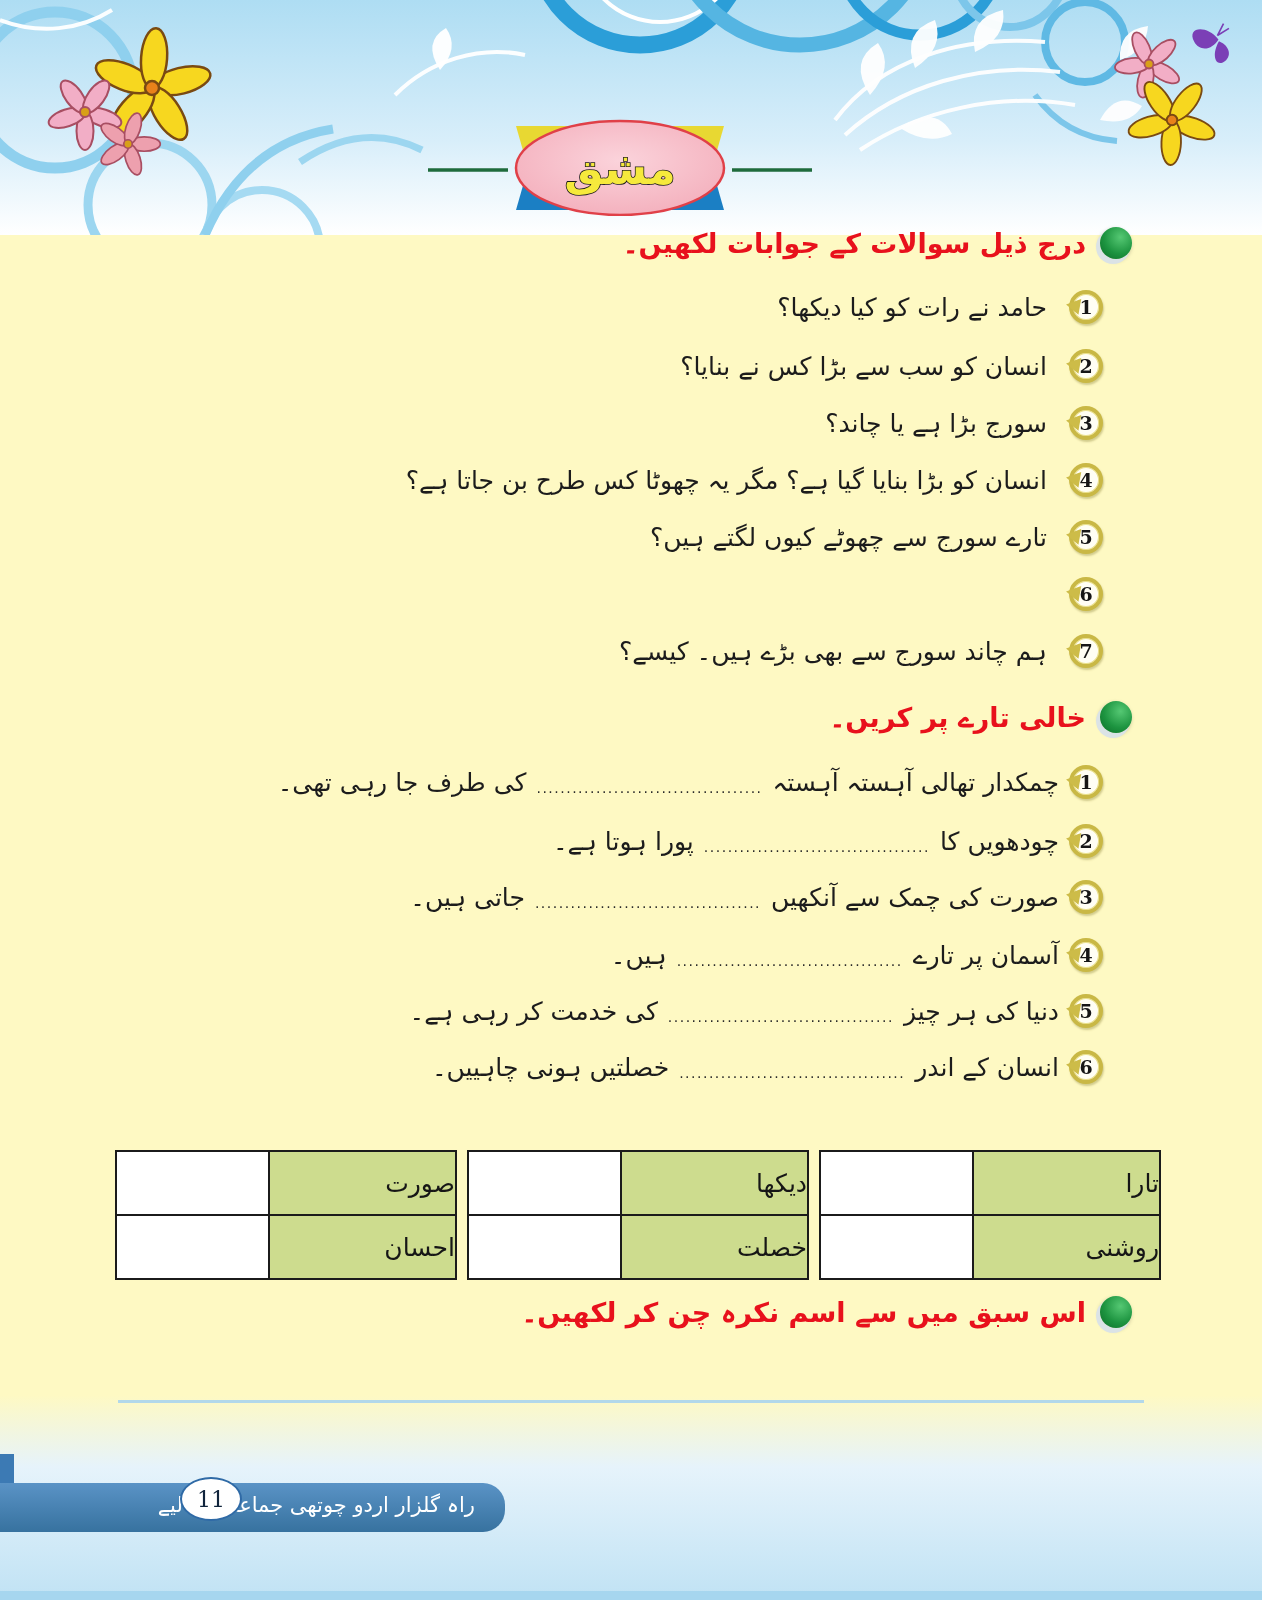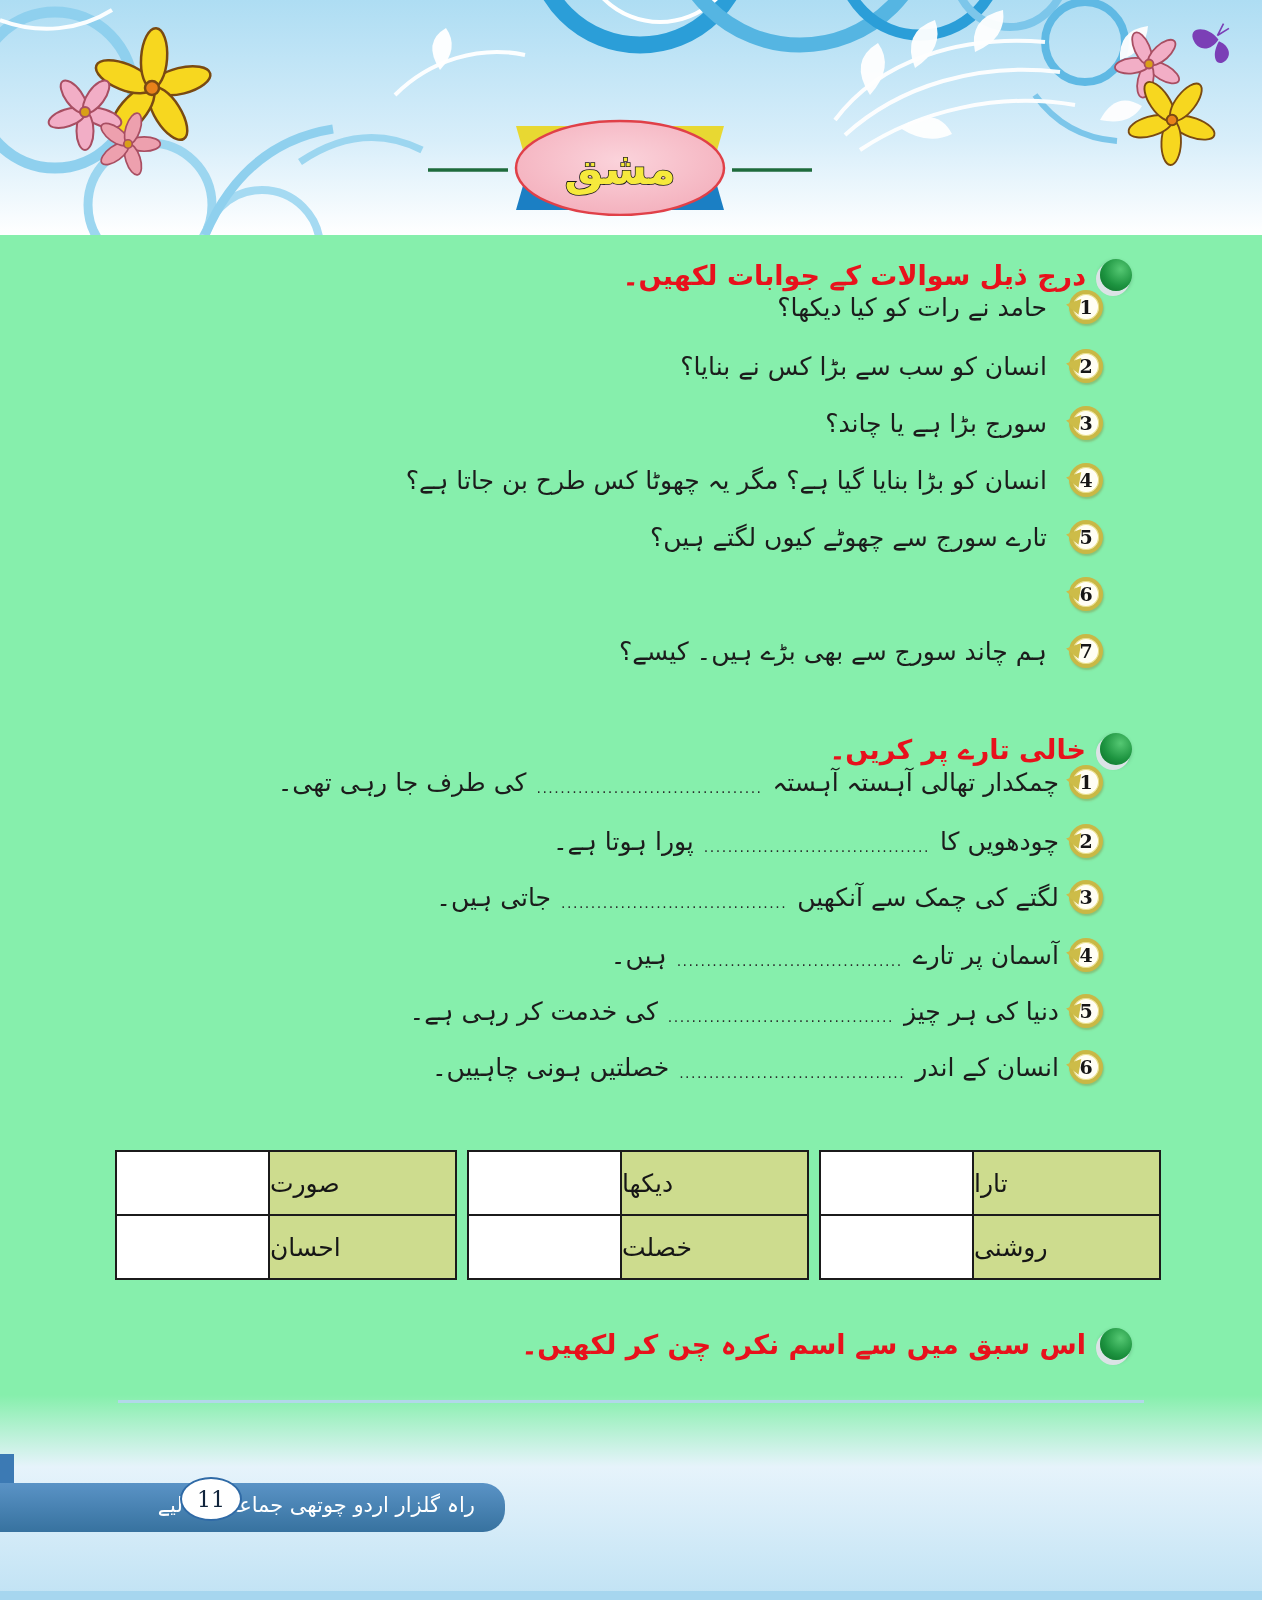--- a/index.html
+++ b/index.html
@@ -1,28 +1,28 @@
 <!DOCTYPE html>
 <html lang="ur"><head>
 <meta charset="utf-8">
 <style>
   * { margin:0; padding:0; box-sizing:border-box; }
   html,body { background:#e9eef2; }
   .page {
     position:relative; width:1262px; height:1600px; margin:0 auto;
-    background:#86efac; overflow:hidden;
+    background:#fef9c3; overflow:hidden;
     font-family:"DejaVu Sans", sans-serif;
   }
   .header-svg { position:absolute; top:0; left:0; width:1262px; height:235px; display:block; }
   .badge-svg { position:absolute; top:116px; left:420px; width:400px; height:100px; }
 
   
   .sec-head {
     position:absolute; right:130px; display:flex; direction:rtl;
-    align-items:center; gap:14px; height:46px; z-index:3;margin-top:32px;
+    align-items:center; gap:14px; height:46px; z-index:3;
   }
   .sec-bullet {
     width:32px; height:32px; border-radius:50%;
     background:radial-gradient(circle at 64% 32%, #55c873, #1d9440 55%, #0d702a 95%);
     box-shadow:-3px 4px 0 1px #dbe3e6, -1px 2px 4px rgba(0,0,0,.25);
     flex:0 0 auto;
   }
   .sec-title { font-size:27px; font-weight:bold; color:#e8111c; letter-spacing:.2px; }
 
   
@@ -49,21 +49,21 @@
     font-size:14px; letter-spacing:1.5px; color:#2a2a2a;
     position:relative; top:6px; white-space:nowrap;
   }
 
   
   .plural-wrap {
     position:absolute; top:1150px; left:115px; width:1046px;
     display:flex; direction:rtl; justify-content:space-between; z-index:3;
   }
   table.pair { border-collapse:collapse; direction:rtl; }
-  td.cell { border:2.5px solid #1b1b1b; height:64px; vertical-align:middle; text-align:left; }
+  td.cell { border:2.5px solid #1b1b1b; height:64px; vertical-align:middle; text-align:right; }
   td.word { width:187px; background:#cddc8e; font-size:25px; color:#161616; }
   td.ans  { width:153px; background:#ffffff; }
 
   
   .bottom-bg {
     position:absolute; left:0; top:1395px; width:100%; height:205px; z-index:1;
     background:linear-gradient(180deg, rgba(255,255,255,0) 0%, #e6f3fb 35%, #cfe9f7 75%, #c0e2f4 100%);
   }
   .rule-line {
     position:absolute; top:1400px; left:118px; width:1026px; height:3px;
@@ -254,21 +254,21 @@
     <span class="item-text">کی طرف جا رہی تھی۔</span>
   </div>
   <div class="item-row fill-row" style="top:816px">
     <span class="num-badge">2</span>
     <span class="item-text">چودھویں کا</span>
     <span class="blank-dots">......................................</span>
     <span class="item-text">پورا ہوتا ہے۔</span>
   </div>
   <div class="item-row fill-row" style="top:872px">
     <span class="num-badge">3</span>
-    <span class="item-text">لگتے کی چمک سے آنکھیں</span>
+    <span class="item-text">صورت کی چمک سے آنکھیں</span>
     <span class="blank-dots">......................................</span>
     <span class="item-text">جاتی ہیں۔</span>
   </div>
   <div class="item-row fill-row" style="top:930px">
     <span class="num-badge">4</span>
     <span class="item-text">آسمان پر تارے</span>
     <span class="blank-dots">......................................</span>
     <span class="item-text">ہیں۔</span>
   </div>
   <div class="item-row fill-row" style="top:986px">

